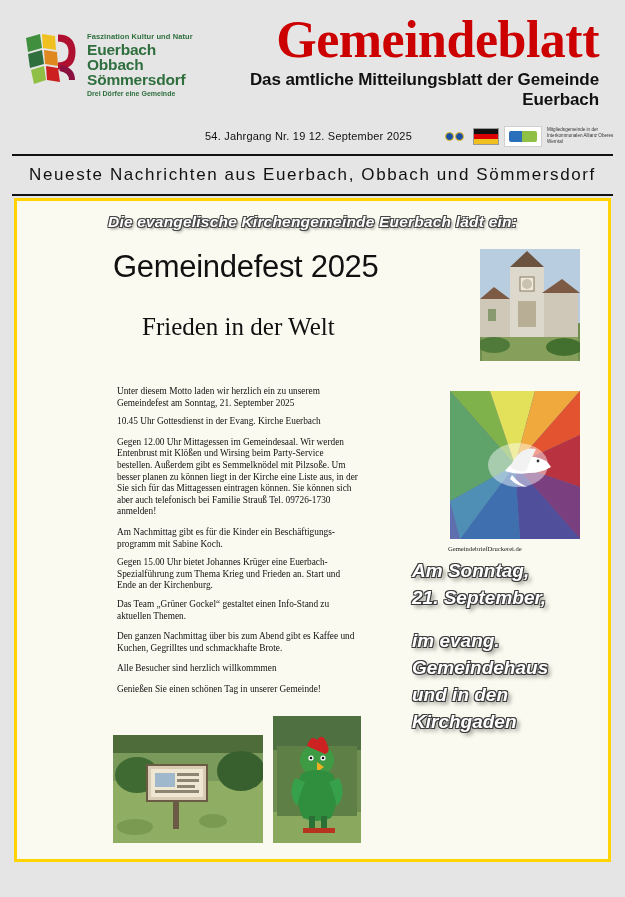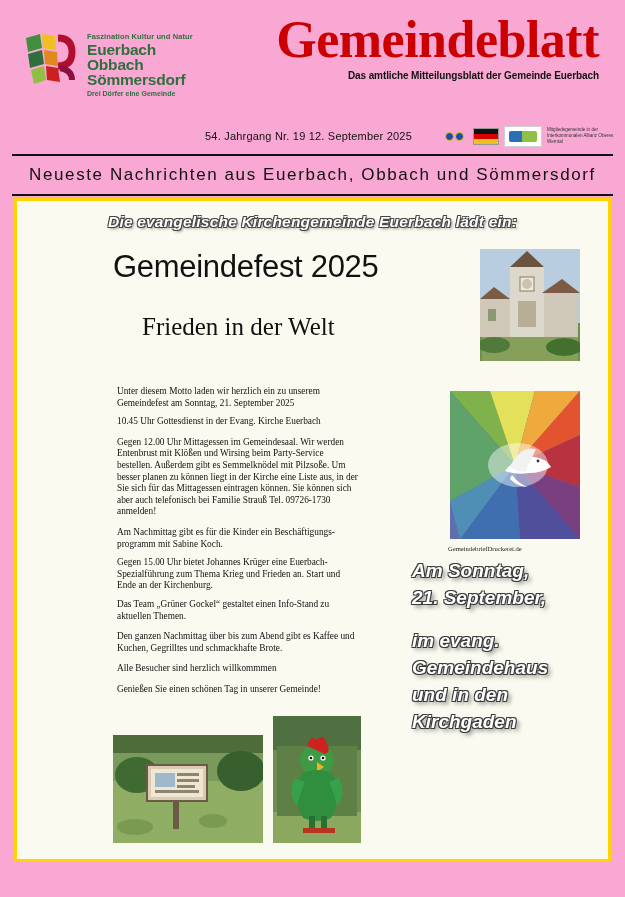--- a/index.html
+++ b/index.html
@@ -10,21 +10,21 @@
     width: 625px;
     height: 897px;
     background: #ffffff;
     font-family: "Liberation Sans", sans-serif;
     overflow: hidden;
   }
   .page {
     position: relative;
     width: 625px;
     height: 897px;
-    background: #f9a8d4;
+    background: #e5e5e5;
     box-sizing: border-box;
   }
 
   
   .masthead {
     position: relative;
     height: 118px;
     padding: 14px 22px 0 22px;
     box-sizing: border-box;
     display: flex;
@@ -74,21 +74,21 @@
   }
   .title-main {
     font-family: "Liberation Serif", serif;
     font-size: 52px;
     line-height: 52px;
     font-weight: bold;
     color: #cc0000;
     letter-spacing: -.5px;
   }
   .title-sub {
-    font-size: 10px;
+    font-size: 17px;
     font-weight: bold;
     color: #111;
     margin-top: 4px;
     letter-spacing: -.1px;
   }
 
   
   .issue-row {
     position: relative;
     height: 36px;

